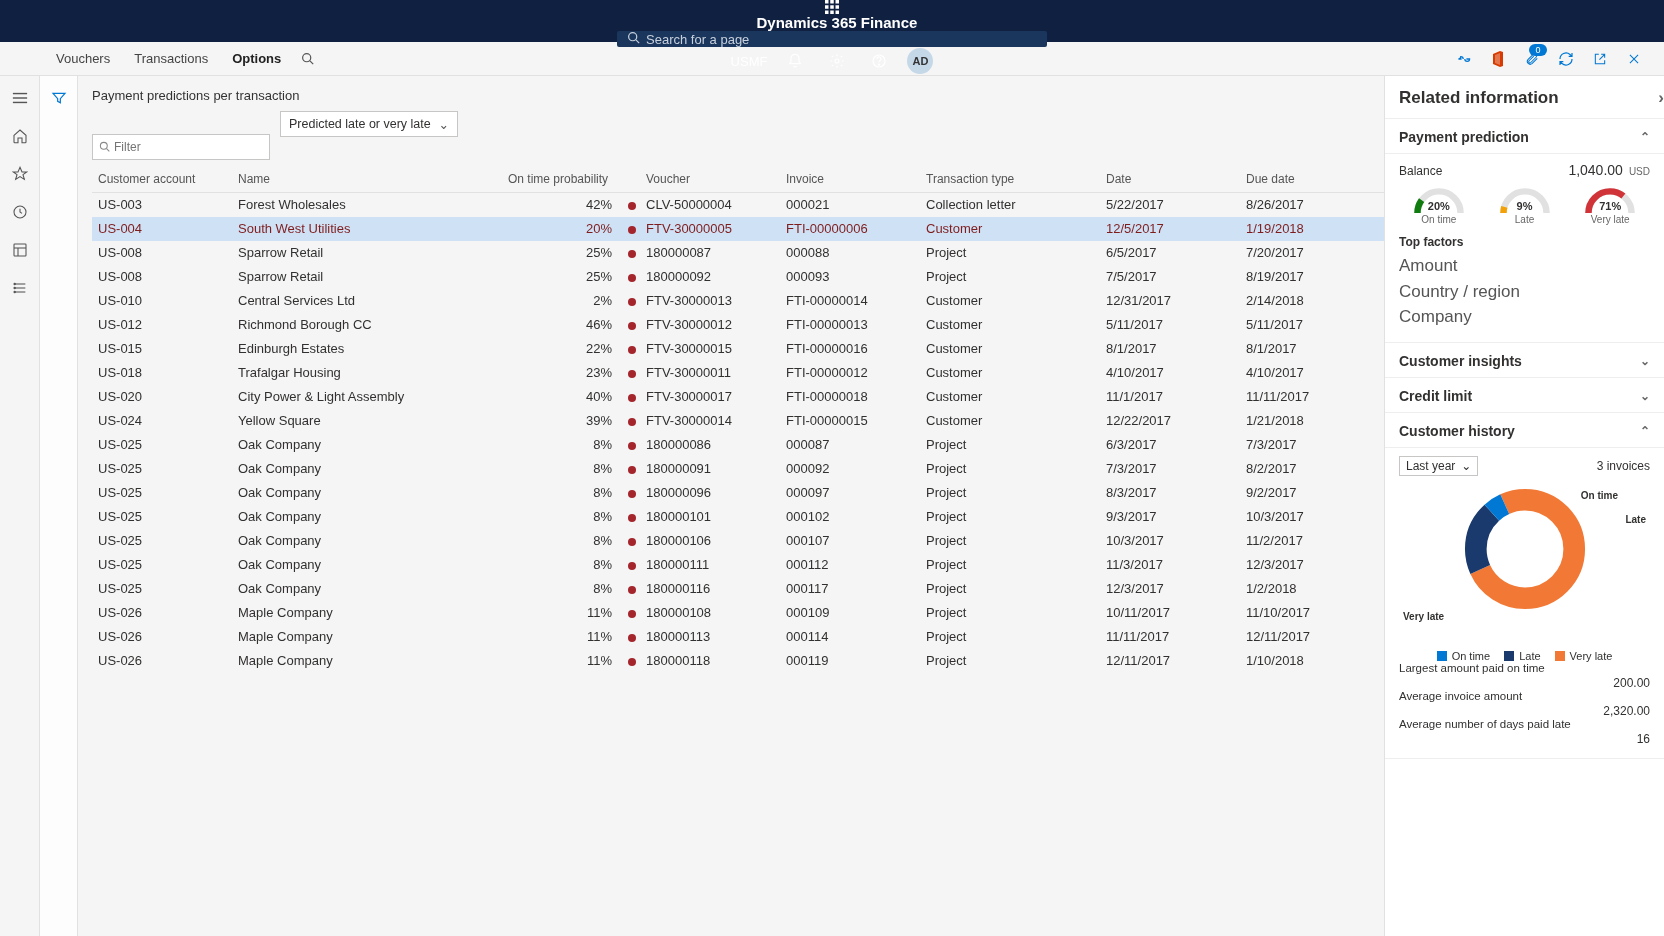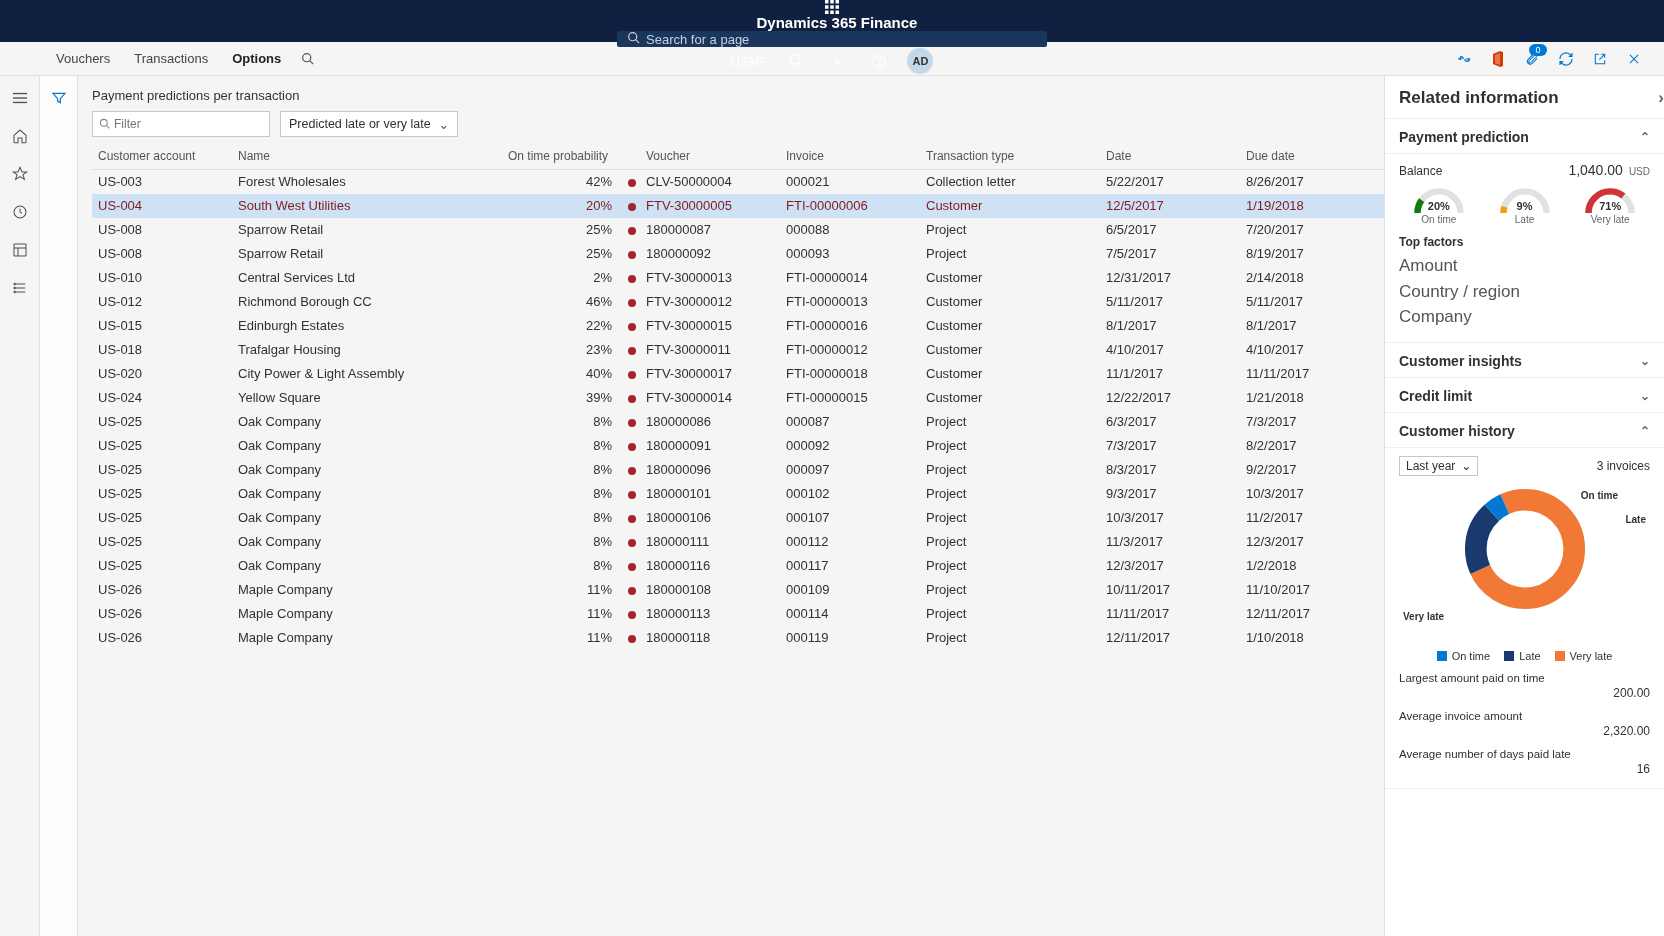--- a/index.html
+++ b/index.html
@@ -27,21 +27,21 @@
 .workspace { display: flex; height: calc(100% - 76px); }
 .leftrail { width: 40px; background: #f5f5f5; border-right: 1px solid #e1e1e1; display: flex; flex-direction: column; align-items: center; gap: 14px; padding-top: 10px; }
 .leftrail .rail-btn { width: 24px; height: 24px; display: flex; align-items: center; justify-content: center; cursor: pointer; color: #555; }
 .filter-strip { width: 38px; border-right: 1px solid #e1e1e1; display: flex; justify-content: center; padding-top: 10px; background: #fdfdfd; }
 .filter-strip .filter-btn { width: 24px; height: 24px; display: flex; align-items: center; justify-content: center; cursor: pointer; color: #0078d4; }
 
 .main { flex: 1; display: flex; overflow: hidden; }
 .grid-area { flex: 1; padding: 12px 18px 0 14px; overflow: auto; }
 .page-title-small { font-size: 13px; color: #333; margin-bottom: 8px; }
 .filter-row { display: flex; gap: 10px; margin-bottom: 6px; }
-.filter-input { width: 178px; height: 26px; border: 1px solid #c8c6c4; background: #fff; display: flex; align-items: center; padding: 0 6px; }
+.filter-input { width: 178px; height: 26px; border: 1px solid #c8c6c4; background: #fff; display: flex; align-items: center; padding: 0 6px; margin-top: 23px; }
 .filter-input input { border: 0; outline: 0; font-size: 12px; flex: 1; }
 .filter-input .icon { color: #888; font-size: 11px; margin-right: 4px; }
 .dropdown { width: 178px; height: 26px; border: 1px solid #c8c6c4; background: #fff; display: flex; align-items: center; padding: 0 8px; justify-content: space-between; cursor: pointer; font-size: 12.5px; }
 .dropdown .caret { color: #555; }
 
 table.grid { width: 100%; border-collapse: collapse; table-layout: fixed; font-size: 13px; }
 table.grid thead th { text-align: left; font-weight: 400; font-size: 12px; color: #555; padding: 6px 6px; border-bottom: 1px solid #e1e1e1; white-space: nowrap; overflow: hidden; }
 table.grid tbody td { padding: 4px 6px; height: 24px; color: #323130; white-space: nowrap; overflow: hidden; }
 table.grid tbody tr.sel { background: #cfe1f5; }
 table.grid tbody tr.sel td { color: #7f1d1d; }
@@ -68,21 +68,21 @@
 .factor-list { font-size: 17px; color: #555; line-height: 1.5; }
 
 .history-controls { display: flex; align-items: center; justify-content: space-between; margin-bottom: 6px; }
 .small-dropdown { border: 1px solid #c8c6c4; padding: 2px 6px; font-size: 12px; display: flex; align-items: center; gap: 6px; cursor: pointer; justify-content: space-between; }
 .donut-wrap { position: relative; height: 160px; }
 .donut-wrap svg { display: block; margin: 8px auto 0 auto; }
 .donut-label { position: absolute; font-size: 10px; font-weight: 600; }
 .legend { display: flex; flex-wrap: wrap; gap: 4px 14px; justify-content: center; font-size: 11px; margin-top: 6px; }
 .legend .item { display: flex; align-items: center; gap: 5px; }
 .legend .sw { width: 10px; height: 10px; }
-.kv { font-size: 11.5px; margin-top: 10px; }
+.kv { font-size: 11.5px; }
 .kv .v { text-align: right; font-size: 12px; margin-top: 2px; }
 </style>
 </head>
 <body>
 
 <div class="topbar">
   <div class="waffle">
     <svg viewBox="0 0 16 16" width="14" height="14">
         <rect x="0" y="0" width="4" height="4"></rect>
         <rect x="6" y="0" width="4" height="4"></rect>

